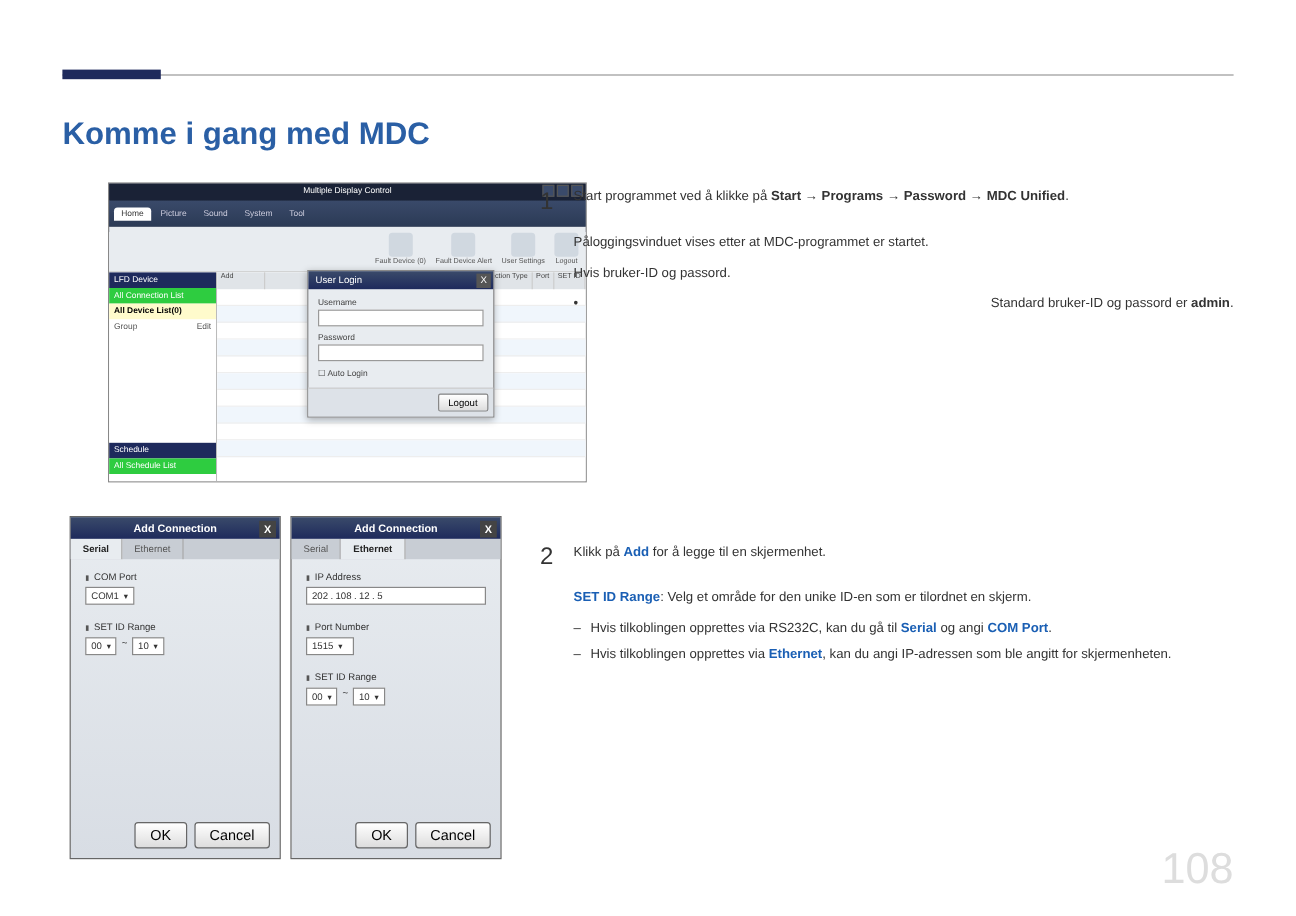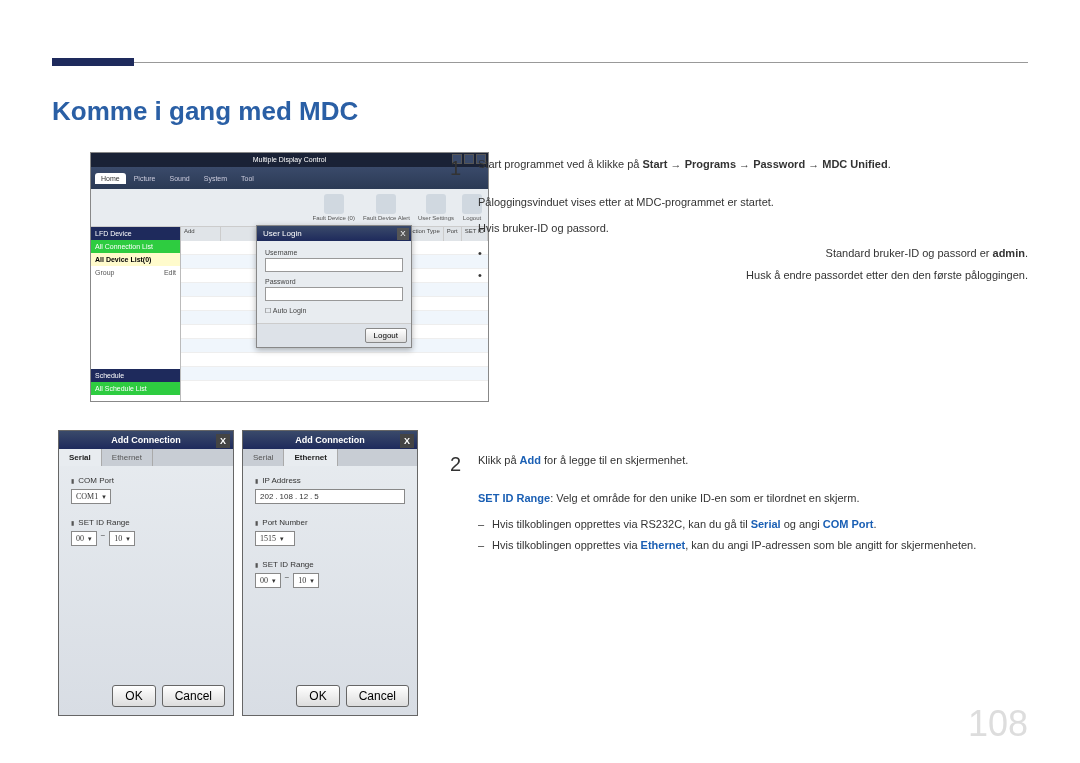--- a/index.html
+++ b/index.html
@@ -48,21 +48,21 @@
   .add-conn.eth { top:430px; left:242px; }
   .add-conn .ac-title { background:linear-gradient(#3a4a6a,#1e2a5c); color:#fff; font-size:9px; font-weight:bold; text-align:center; padding:4px; position:relative;}
   .add-conn .ac-title .x{position:absolute;right:3px;top:3px;width:14px;height:14px;background:#444;color:#fff;text-align:center;line-height:14px;font-size:9px;}
   .add-conn .ac-tabs { display:flex; background:#c8cdd4; font-size:8px;}
   .add-conn .ac-tabs .t { padding:4px 10px; color:#555; border-right:1px solid #aaa;}
   .add-conn .ac-tabs .t.active { background:#e8ecf0; font-weight:bold; color:#222;}
   .add-conn .ac-body { padding:10px 12px; font-size:8px; color:#333;}
   .add-conn .grp { margin-bottom:14px;}
   .add-conn .grp .lbl{font-size:8px;margin-bottom:4px;display:flex;align-items:center;}
   .add-conn .grp .lbl::before{content:"▮";font-size:6px;margin-right:4px;color:#555;}
-  .add-conn .sel{border:1px solid #888;background:#fff;padding:2px 4px;font-size:8px;display:inline-flex;align-items:center;font-family:Liberation Serif, serif;}
+  .add-conn .sel{border:1px solid #888;background:#fff;padding:2px 4px;font-size:8px;display:inline-flex;align-items:center;}
   .add-conn .sel::after{content:"▾";margin-left:4px;font-size:7px;}
   .add-conn .range{display:flex;align-items:flex-start;gap:4px;}
   .add-conn .ipseg{display:flex;align-items:center;gap:2px;border:1px solid #888;background:#fff;padding:2px 4px;}
   .add-conn .ac-btns{position:absolute;bottom:8px;right:8px;display:flex;gap:6px;}
   .add-conn .ac-btns button{font-size:12px;padding:3px 12px;background:linear-gradient(#fff,#ddd);border:1px solid #666;border-radius:3px;}
 
   .instructions { position:absolute; left:450px; right:52px; font-size:11px; color:#333; line-height:1.6;}
   .instructions.sec1 { top:152px; }
   .instructions.sec2 { top:448px; }
   .step { display:flex; gap:14px; margin-bottom:10px;}
@@ -222,21 +222,20 @@
   <div class="step">
     <div class="step-num">1</div>
     <div class="step-body">
       <span>Start programmet ved å klikke på </span><span class="b">Start</span><span> → </span><span class="b">Programs</span><span> → </span><span class="b">Password</span><span> → </span><span class="b">MDC Unified</span>.
     </div>
   </div>
   <p class="plain">Påloggingsvinduet vises etter at MDC-programmet er startet.</p>
   <p class="plain">Hvis bruker-ID og passord.</p>
   <ul class="bullets">
     <li><span>Standard bruker-ID og passord er </span><span class="b">admin</span>.</li>
-    <li>Husk å endre passordet etter den den første påloggingen.</li>
   </ul>
 </div>
 
 <div class="instructions sec2">
   <div class="step">
     <div class="step-num">2</div>
     <div class="step-body">
       <span>Klikk på </span><span class="link">Add</span><span> for å legge til en skjermenhet.</span>
     </div>
   </div>

